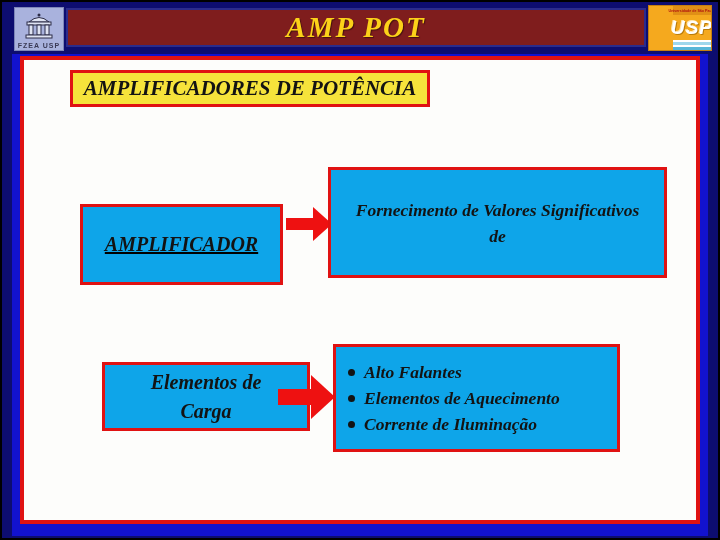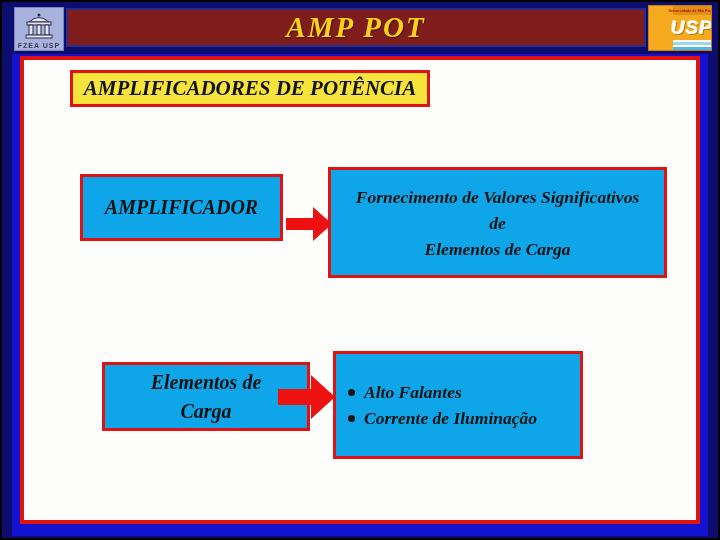--- a/index.html
+++ b/index.html
@@ -63,27 +63,27 @@
     background:#f6e33b;border:3px solid #e01212;
     display:flex;align-items:center;justify-content:center;margin-left:34px;
   }
   .title-box span{font-size:21px;font-weight:bold;font-style:italic;color:#131313;white-space:nowrap;}
   
   .rbox{
     position:absolute;box-sizing:border-box;background:#0ea5e9;border:3px solid #e01212;
     display:flex;flex-direction:column;align-items:center;justify-content:center;
   }
   .rbox .line{font-weight:bold;font-style:italic;color:#131313;white-space:nowrap;}
-  .box-a{left:80px;top:174px;width:203px;height:67px;}
+  .box-a{left:80px;top:204px;width:203px;height:81px;text-decoration:underline;}
   .box-a .line{font-size:20px;line-height:29px;}
   .box-b{left:328px;top:167px;width:339px;height:111px;}
   .box-b .line{font-size:17.5px;line-height:26px;}
   .box-c{left:102px;top:362px;width:208px;height:69px;}
   .box-c .line{font-size:20px;line-height:29px;}
-  .box-d{left:333px;top:344px;width:250px;height:108px;align-items:flex-start;justify-content:center;padding-left:12px;margin-top:7px;}
+  .box-d{left:333px;top:344px;width:287px;height:108px;align-items:flex-start;justify-content:center;padding-left:12px;}
   .bullet-row{display:flex;align-items:center;}
   .bullet-row .line{font-size:17.5px;line-height:26px;}
   .bullet-dot{
     width:7px;height:7px;border-radius:50%;background:#131313;margin-right:9px;flex:0 0 auto;
   }
   
   .arrow{position:absolute;}
   .arrow .shaft{position:absolute;background:#ee1111;}
   .arrow .head{position:absolute;width:0;height:0;border-style:solid;border-color:transparent;border-left-color:#ee1111;}
   .arrow-a{left:286px;top:207px;width:46px;height:34px;}
@@ -139,36 +139,39 @@
   </div>
 
   <div class="arrow arrow-a">
     <div class="shaft"></div>
     <div class="head"></div>
   </div>
 
   <div class="rbox box-b">
     <span class="line">Fornecimento de Valores Significativos</span>
     <span class="line">de</span>
-    <span class="line">Elementos de Carga</span>
   </div>
 
   <div class="rbox box-c">
     <span class="line">Elementos de</span>
     <span class="line">Carga</span>
   </div>
 
   <div class="arrow arrow-c">
     <div class="shaft"></div>
     <div class="head"></div>
   </div>
 
   <div class="rbox box-d">
     <div class="bullet-row">
       <span class="bullet-dot"></span>
       <span class="line">Alto Falantes</span>
     </div>
     <div class="bullet-row">
       <span class="bullet-dot"></span>
+      <span class="line">Elementos de Aquecimento</span>
+    </div>
+    <div class="bullet-row">
+      <span class="bullet-dot"></span>
       <span class="line">Corrente de Iluminação</span>
     </div>
   </div>
 </div>
 
 </body></html>

